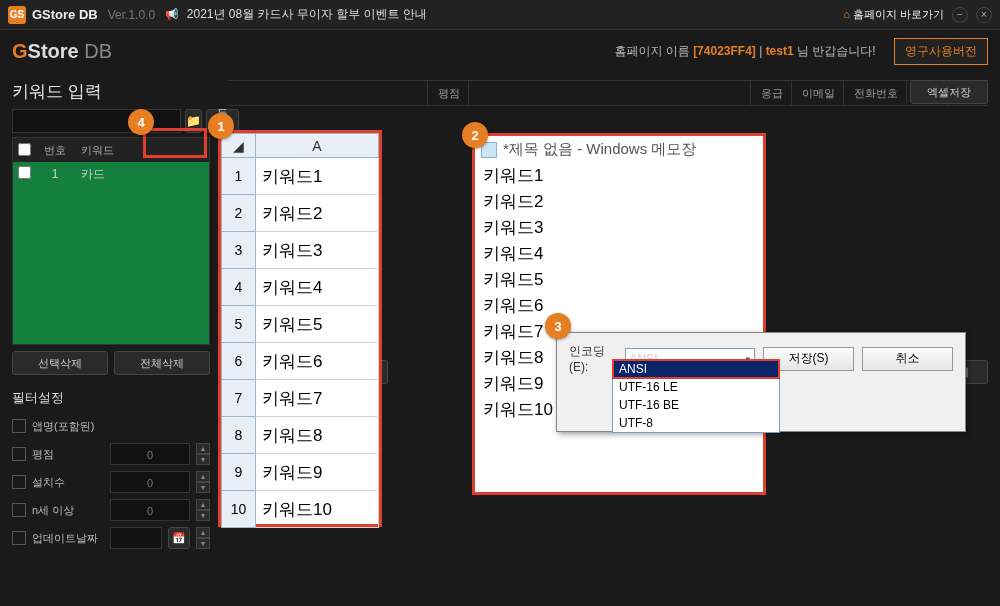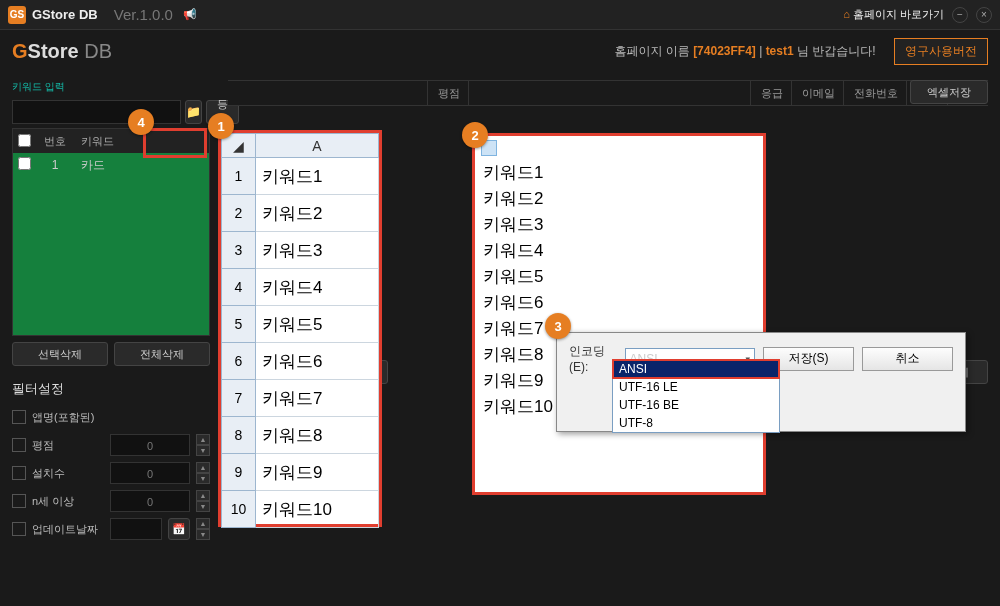--- a/index.html
+++ b/index.html
@@ -1,36 +1,36 @@
 <!DOCTYPE html>
 <html><head>
 <meta charset="utf-8">
 <style>
   * { box-sizing: border-box; margin: 0; padding: 0; font-family: "Malgun Gothic", Arial, sans-serif; }
   body { width: 1000px; height: 606px; background: #1a1a1a; color: #ccc; font-size: 12px; overflow: hidden; position: relative; }
   .titlebar { height: 30px; background: #222; display: flex; align-items: center; padding: 12px 8px; border-bottom: 1px solid #333; }
   .titlebar .logo-sq { width: 18px; height: 18px; background: #e67e22; color: #fff; font-size: 10px; font-weight: bold; display: flex; align-items: center; justify-content: center; border-radius: 3px; margin-right: 6px; }
   .titlebar .appname { color: #eee; font-weight: bold; font-size: 13px; }
-  .titlebar .ver { color: #777; font-size: 15px; margin-left: 16px; text-align: right; }
+  .titlebar .ver { color: #777; font-size: 12px; margin-left: 10px; text-align: right; }
   .titlebar .speaker { color: #e67e22; margin-left: 10px; font-size: 11px; }
   .titlebar .announce { color: #ddd; margin-left: 8px; font-size: 12px; }
   .titlebar .right { margin-left: auto; display: flex; align-items: center; gap: 8px; }
   .homelink { font-size: 11px; color: #eee; cursor: pointer; }
   .homelink .fire { color: #e67e22; }
   .winbtn { width: 16px; height: 16px; color: #aaa; cursor: pointer; text-align: center; line-height: 14px; border:1px solid #444; border-radius:50%; font-size:10px;}
   .subheader { height: 42px; display: flex; align-items: center; padding: 0 12px; background: #1a1a1a; }
   .subheader .brand { font-size: 20px; font-weight: bold; }
   .subheader .brand .g { color: #e67e22; }
   .subheader .brand .rest { color: #ddd; }
   .subheader .msg { margin-left: auto; font-size: 12px; color: #bbb; }
   .subheader .hwid { color: #e67e22; font-weight: bold; }
   .subheader .perm { display:inline-block; border:1px solid #e67e22; color:#e67e22; padding:4px 10px; margin-left:15px; font-size:12px; background:#222; }
   .mainwrap { position: relative; padding: 8px 12px; }
   .panel-head { display:flex; align-items:center; gap:6px; margin-bottom:6px; }
-  .panel-title { font-size:10px; color:#14b8a6; }
+  .panel-title { font-size:17px; color:#e5e5e5; }
   .leftcol { width: 198px; }
   .searchrow { display:flex; gap:4px; align-items:center; }
   .searchrow input { flex:1; height:24px; background:#111; border:1px solid #333; color:#ccc; padding:0 6px; font-size:12px; }
   .iconbtn { width:26px; height:24px; background:#2a2a2a; border:1px solid #444; color:#aaa; display:flex;align-items:center;justify-content:center; cursor:pointer; font-size:12px; border-radius:3px;}
   .darkbtn { height:24px; padding:0 10px; background:#2a2a2a; border:1px solid #444; color:#ccc; cursor:pointer; font-size:11px; border-radius:3px; display:flex;align-items:center;justify-content:center; }
   .kwtable { margin-top:4px; border:1px solid #333; background:#15803d; }
   .kwtable .hdr, .kwtable .row { display:flex; height:24px; align-items:center; }
   .kwtable .hdr { background:#222; font-size:11px; color:#aaa; }
   .kwtable .col-chk { width:22px; text-align:center; }
   .kwtable .col-no { width:40px; text-align:center; }
@@ -80,20 +80,21 @@
   .dropdown .opt.sel { background:#0a246a; color:#fff; outline:2px solid #e03e2f; outline-offset:-1px;}
 </style>
 </head>
 <body>
 
 <div class="titlebar">
   <div class="logo-sq">GS</div>
   <span class="appname">GStore DB</span>
   <span class="ver">Ver.1.0.0</span>
   <span class="speaker">📢</span>
+  <span class="announce">2021년 08월 카드사 무이자 할부 이벤트 안내</span>
   <div class="right">
     <span class="homelink"><span class="fire">⌂</span> <span>홈페이지 바로가기</span></span>
     <span class="winbtn">−</span>
     <span class="winbtn">×</span>
   </div>
 </div>
 
 <div class="subheader">
   <span class="brand">
     <span class="g">G</span><span class="rest">Store</span><span class="rest" style="font-weight:300; color:#888"> DB</span>
@@ -260,20 +261,21 @@
           <td class="rn">10</td>
           <td>키워드10</td>
         </tr>
       </tbody>
   </table>
 </div>
 
 <div class="redbox notepadov">
   <div class="np-title">
     <span class="np-ico"></span>
+    <span>*제목 없음 - Windows 메모장</span>
   </div>
   <div class="np-body" id="np-lines">
       <div>키워드1</div>
       <div>키워드2</div>
       <div>키워드3</div>
       <div>키워드4</div>
       <div>키워드5</div>
       <div>키워드6</div>
       <div>키워드7</div>
       <div>키워드8</div>

